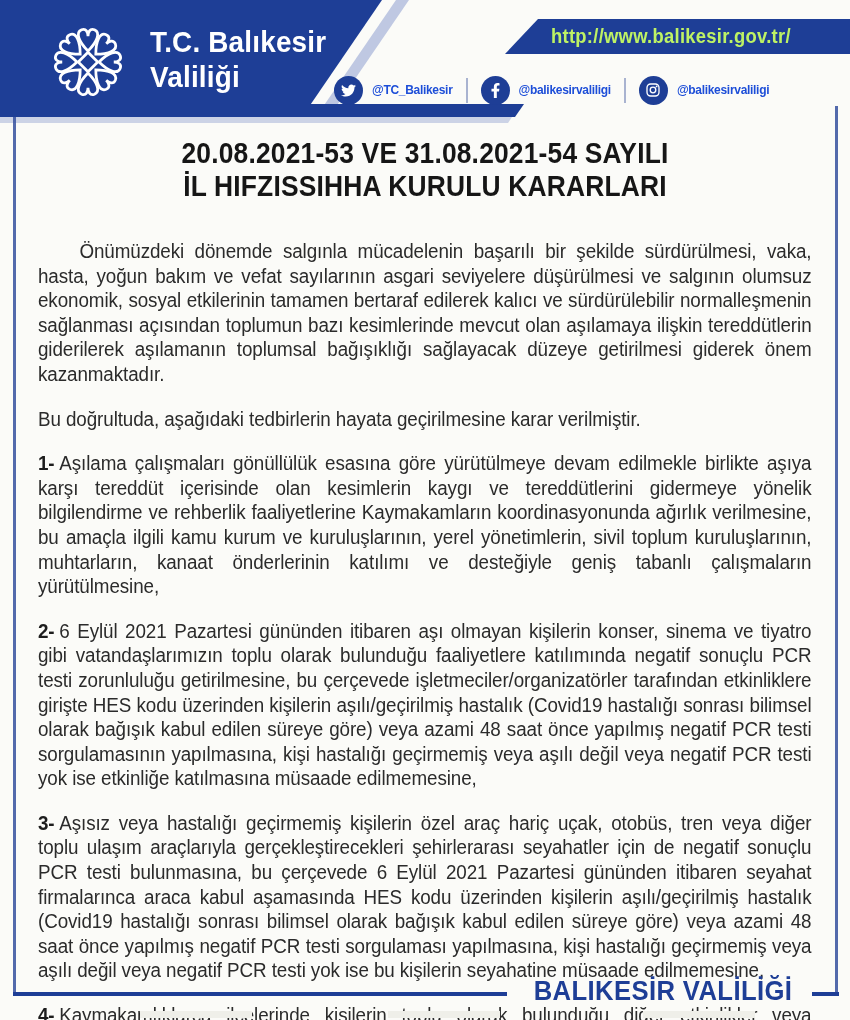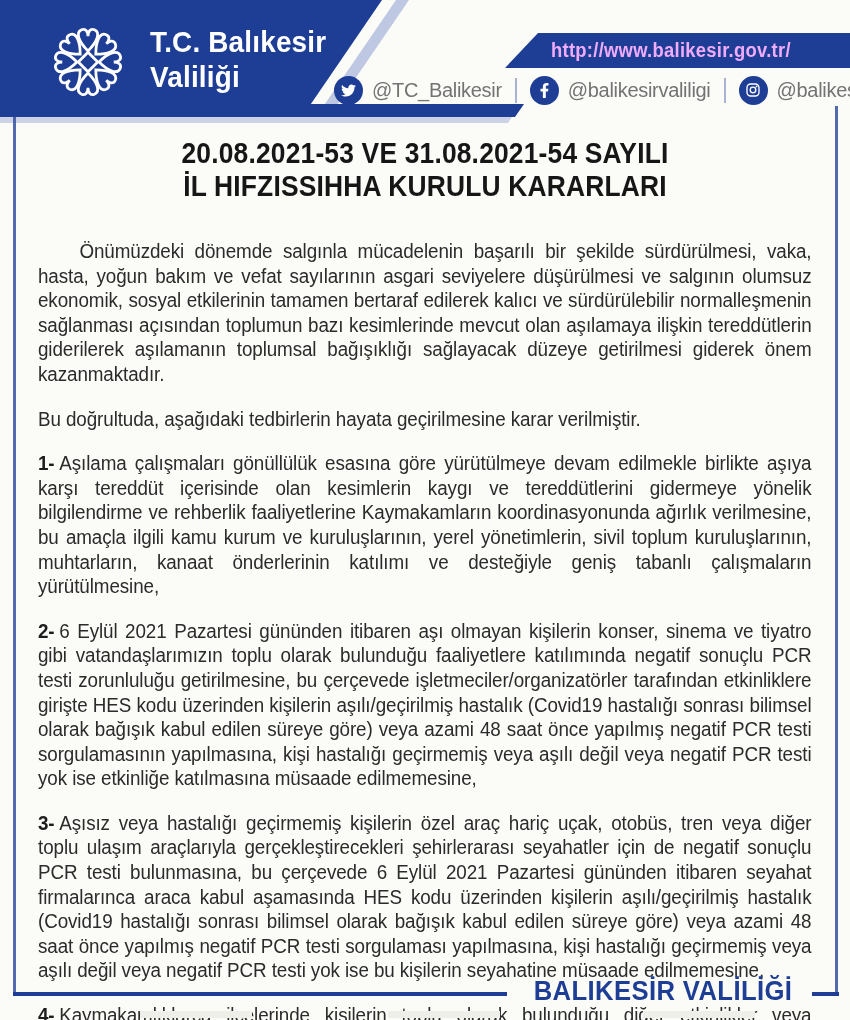--- a/index.html
+++ b/index.html
@@ -37,44 +37,44 @@
     background:#ccd3e6;
     clip-path:polygon(0 0,100% 0,calc(100% - 4px) 100%,0 100%);
   }
   .logo{position:absolute;left:40px;top:16px;width:96px;height:92px;}
   .org{
     position:absolute;left:150px;top:24px;color:#fff;
     font-size:30px;font-weight:700;line-height:35px;letter-spacing:.2px;
     transform:scaleX(.93);transform-origin:left top;white-space:nowrap;
   }
   .ribbon{
-    position:absolute;left:505px;top:33px;width:345px;height:35px;
+    position:absolute;left:505px;top:19px;width:345px;height:35px;
     background:var(--primary-blue);
     clip-path:polygon(33px 0,100% 0,100% 100%,0 100%);
-    color:#f0abfc;text-decoration:none;
+    color:#bef264;text-decoration:none;
   }
   .ribbon span{
     display:inline-block;line-height:35px;padding-left:50px;
     font-size:20px;font-weight:700;letter-spacing:.3px;
     transform:scaleX(.92);transform-origin:left center;white-space:nowrap;
   }
   
   .social{
     position:absolute;left:334px;top:74px;height:32px;
     display:flex;align-items:center;gap:9px;
   }
   .sicon{
     width:29px;height:29px;border-radius:50%;
     background:var(--primary-blue);
     display:flex;align-items:center;justify-content:center;flex:0 0 auto;
     cursor:pointer;
   }
   .sicon svg{display:block;}
   .handle{
-    color:#737373;font-size:20px;font-weight:400;letter-spacing:-.3px;
+    color:#1d4ed8;font-size:12px;font-weight:700;letter-spacing:-.3px;
     white-space:nowrap;cursor:pointer;
   }
   .sep{width:2px;height:25px;background:#a9b3d0;margin:0 4px;}
   
   .frame-left{position:absolute;left:13px;top:117px;width:3px;height:878px;background:#35509f;opacity:.85;}
   .frame-right{position:absolute;left:835px;top:106px;width:3px;height:889px;background:#35509f;opacity:.85;}
   .foot-line-long{position:absolute;left:13px;top:992px;width:494px;height:4px;background:var(--primary-blue);}
   .foot-line-short{position:absolute;left:812px;top:992px;width:27px;height:4px;background:var(--primary-blue);}
   
   .doc-title{

